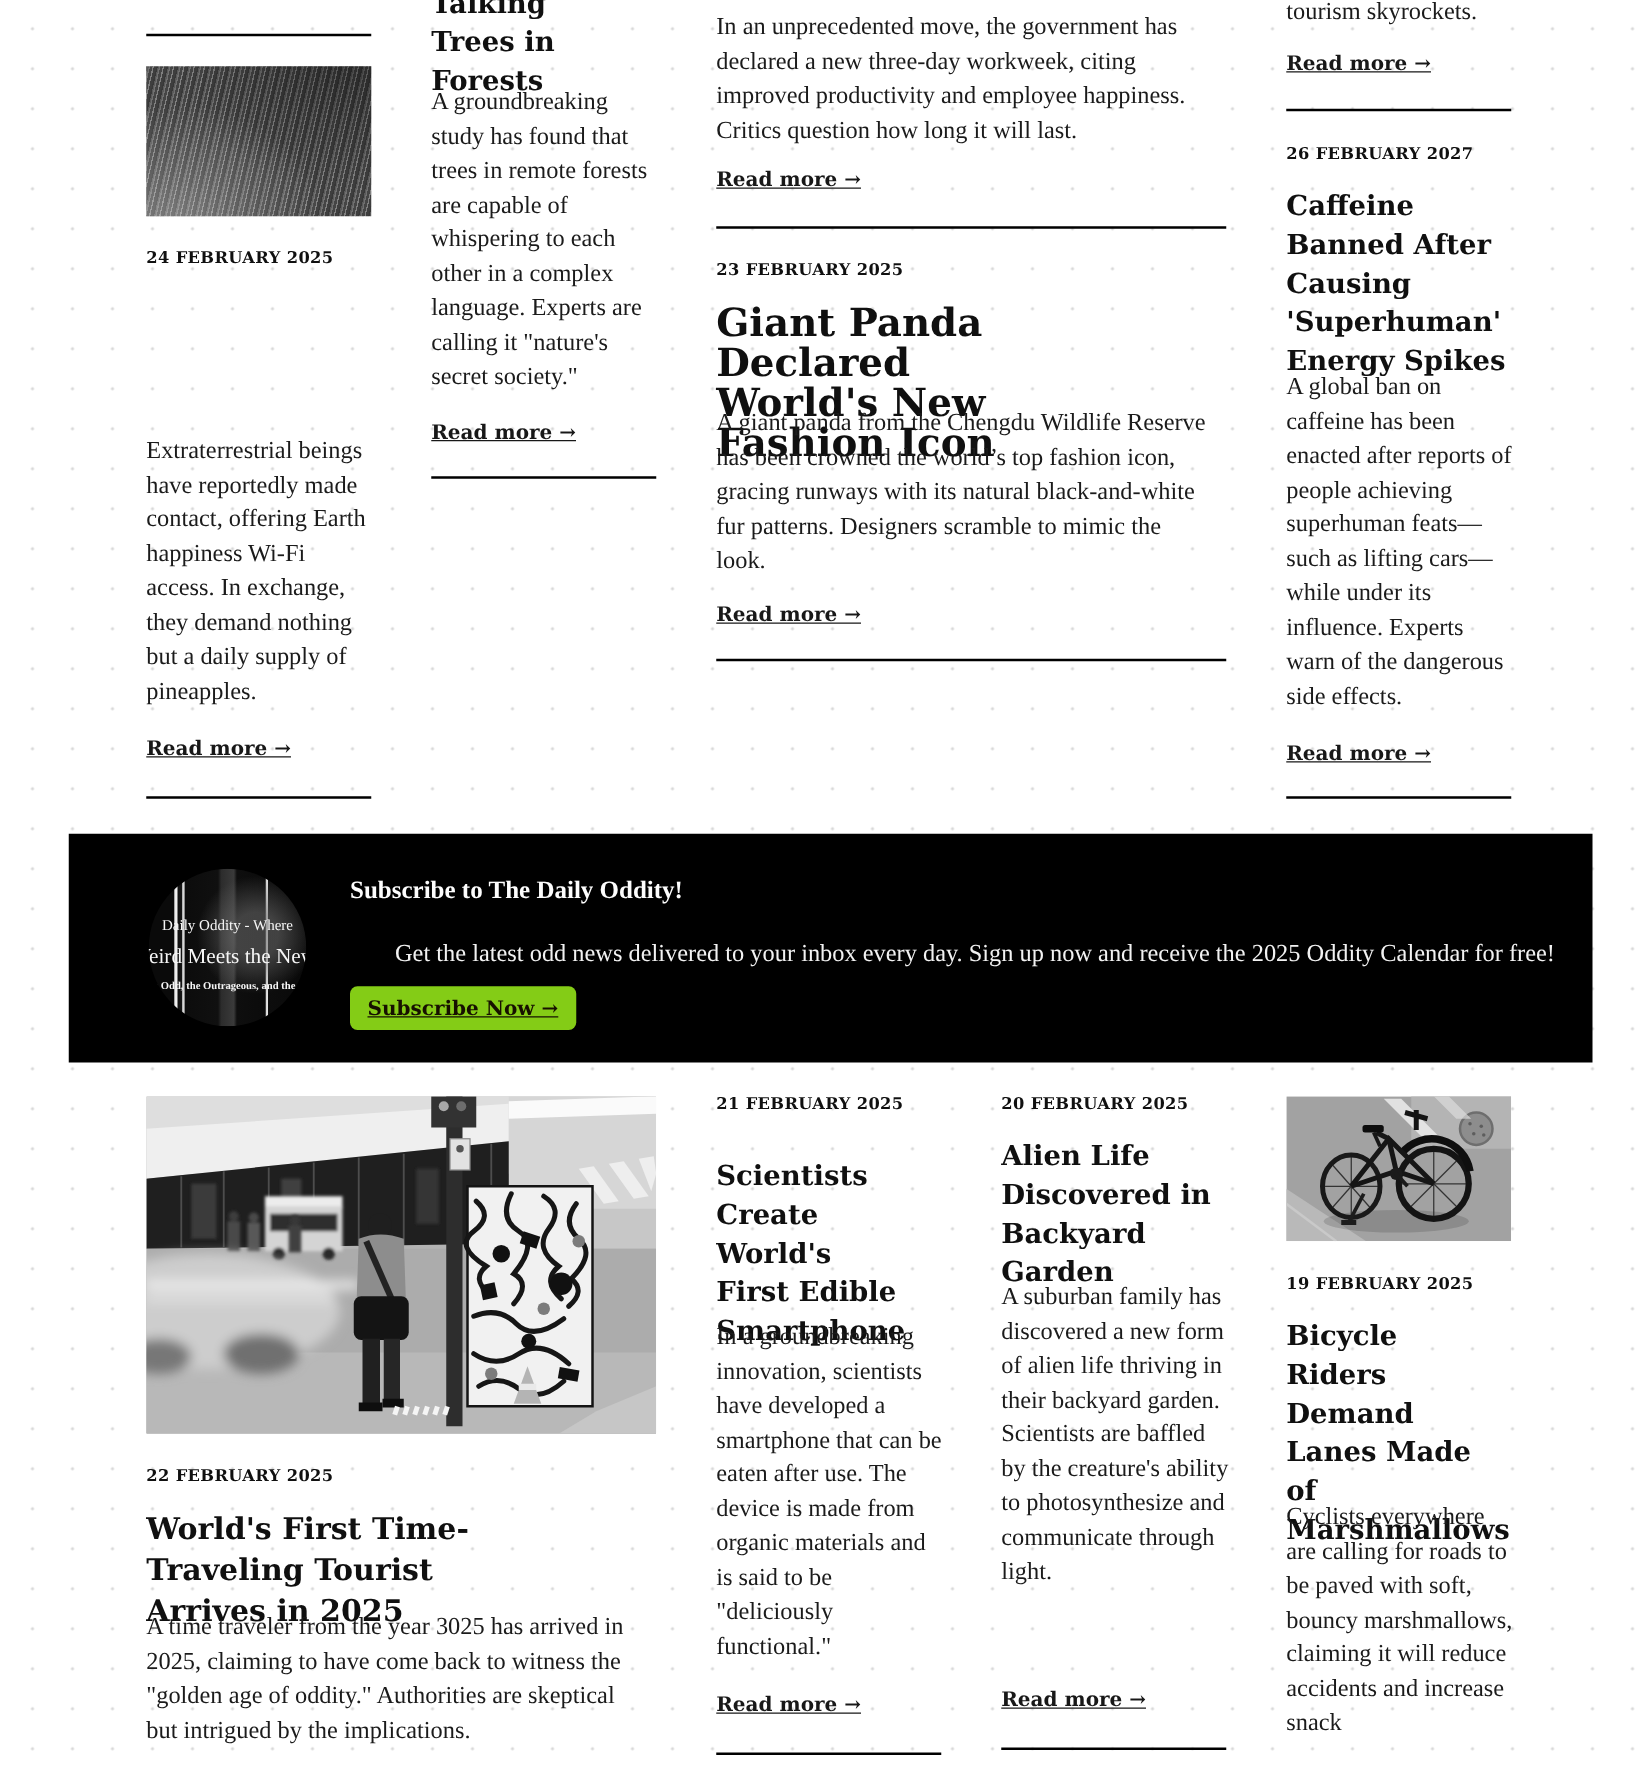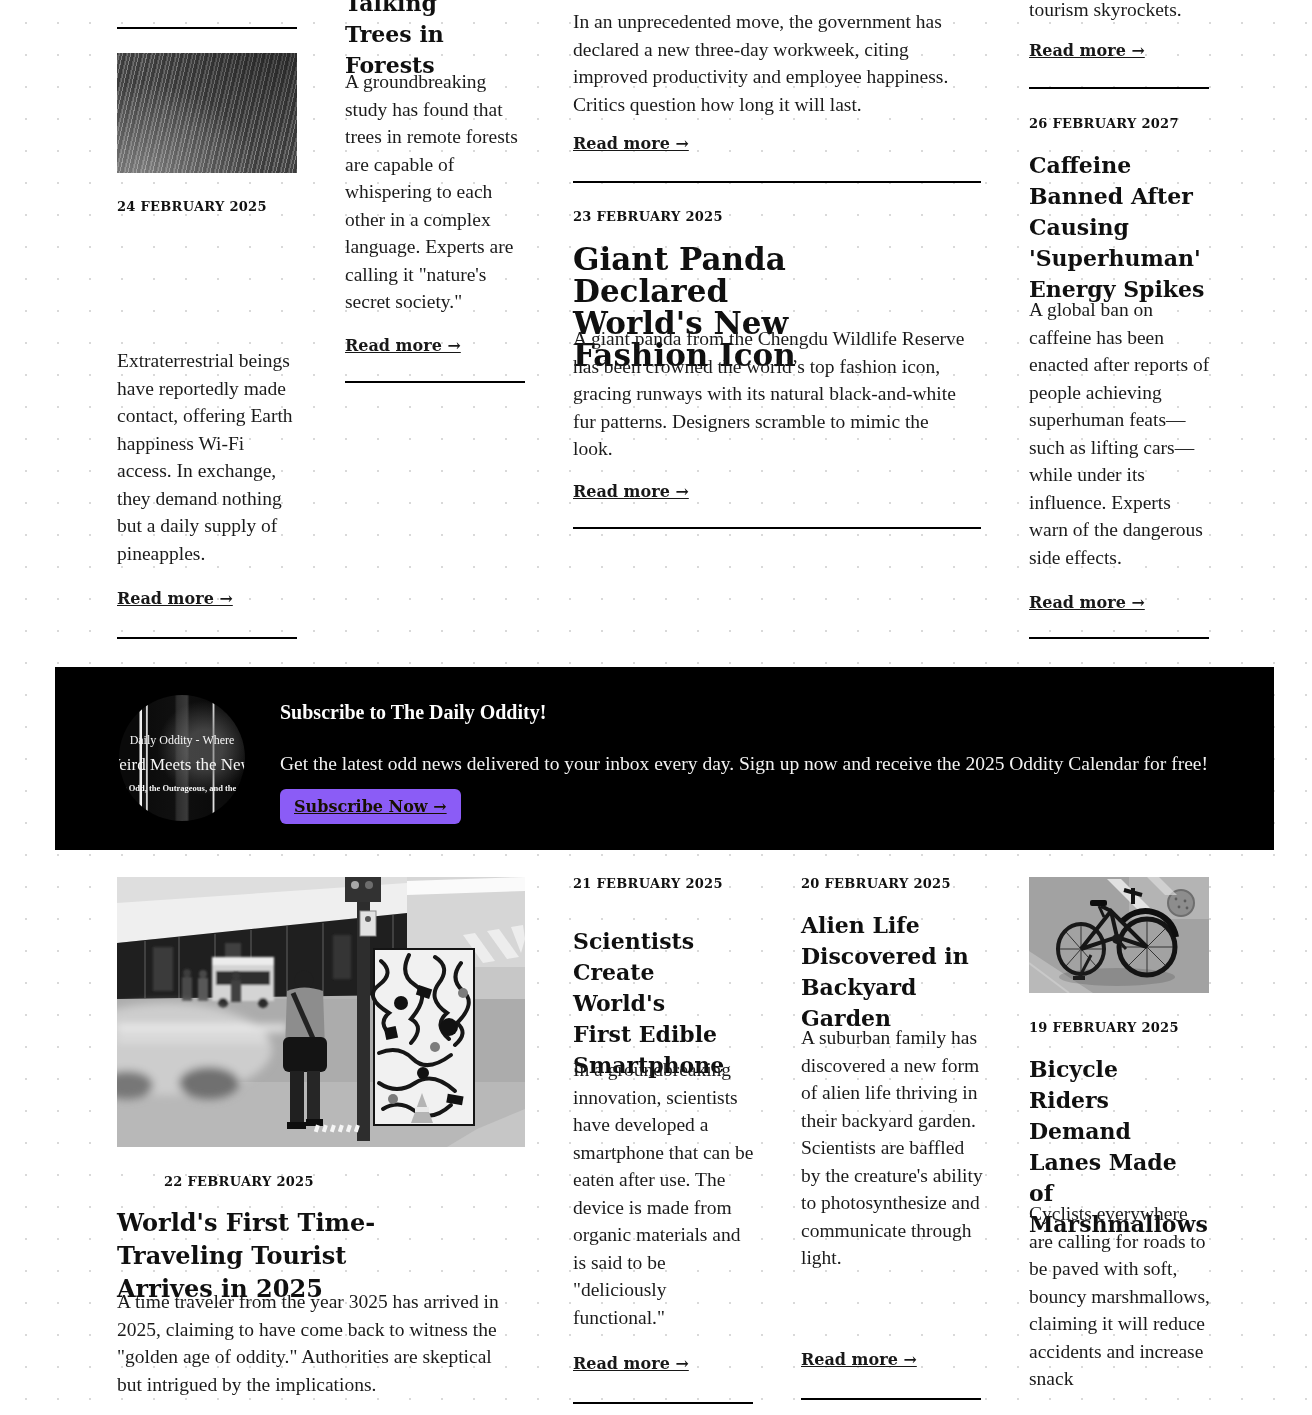--- a/index.html
+++ b/index.html
@@ -22,21 +22,21 @@
   .imgbox{overflow:hidden;}
   .grass{
     background:
       radial-gradient(ellipse at 12% 110%, rgba(235,235,235,.38), transparent 55%),
       radial-gradient(ellipse at 90% -10%, rgba(0,0,0,.38), transparent 60%),
       repeating-linear-gradient(103deg,#383838 0 1px,#5a5a5a 1px 2px,#707070 2px 3px,#454545 3px 5px,#808080 5px 6px,#3e3e3e 6px 8px);
   }
   
   #banner{background:#000;}
   .banner-h{font-family:"Liberation Serif",serif;font-weight:bold;font-size:20px;color:#fdfdfd;white-space:nowrap;}
-  .banner-t{font-size:19.5px;color:#f2f2f2;white-space:nowrap;}
+  .banner-t{font-size:19.5px;color:#f2f2f2;white-space:nowrap;margin-left:36px;}
   .banner-btn{
     display:inline-block;font-family:"DejaVu Serif",serif;font-weight:bold;font-size:16px;
     color:#171000;text-decoration:underline;background:#f2c21c;border:none;border-radius:6px;
     padding:8px 14px;cursor:pointer;
   }
   .logo{
     width:126px;height:126px;border-radius:50%;overflow:hidden;position:absolute;
     background:
       radial-gradient(circle at 68% 42%, rgba(110,110,110,.55) 0 16%, transparent 42%),
       linear-gradient(90deg,#0a0a0a 0%,#0a0a0a 16%,#e8e8e8 16.5%,#f4f4f4 18%,#101010 18.5%,#151515 21%,#cfcfcf 21.5%,#dddddd 22.5%,#0c0c0c 23%,#101010 44%,#2c2c2c 46%,#3a3a3a 54%,#0e0e0e 56%,#0b0b0b 74%,#d8d8d8 74.5%,#e6e6e6 75.5%,#0d0d0d 76%,#090909 100%);
@@ -82,21 +82,21 @@
   <div class="abs hr" style="left:1029px;top:637px;width:180px;"></div>
 
   <div id="banner" class="abs" style="left:55px;top:667px;width:1219px;height:183px;">
     <div class="logo" style="left:64px;top:28px;">
       <div class="logo-text logo-l1">Daily Oddity - Where</div>
       <div class="logo-text logo-l2">Weird Meets the News</div>
       <div class="logo-text logo-l3">the Odd, the Outrageous, and the Oc</div>
     </div>
     <div class="abs banner-h" style="left:225px;top:34px;">Subscribe to The Daily Oddity!</div>
     <div class="abs banner-t" style="left:225px;top:86px;">Get the latest odd news delivered to your inbox every day. Sign up now and receive the 2025 Oddity Calendar for free!</div>
-    <button class="abs banner-btn" style="left: 225px; top: 122px; background: #8b5cf6;">Subscribe Now →</button>
+    <button class="abs banner-btn" style="left: 225px; top: 122px; background: #84cc16;">Subscribe Now →</button>
   </div>
 
   <div class="abs imgbox" style="left:117px;top:877px;width:408px;height:270px;">
     <svg class="photo" viewBox="0 0 408 270" preserveAspectRatio="none">
       <defs>
         <filter id="blur4" x="-30%" y="-30%" width="160%" height="160%">
             <feGaussianBlur stdDeviation="4.5"></feGaussianBlur>
           </filter>
         <filter id="blur1" x="-20%" y="-20%" width="140%" height="140%">
             <feGaussianBlur stdDeviation="1.2"></feGaussianBlur>
@@ -202,21 +202,21 @@
         <rect x="198" y="248" width="4" height="7" transform="rotate(18 200 251)"></rect>
         <rect x="206" y="248" width="4" height="7" transform="rotate(18 208 251)"></rect>
         <rect x="214" y="248" width="4" height="7" transform="rotate(18 216 251)"></rect>
         <rect x="222" y="248" width="4" height="7" transform="rotate(18 224 251)"></rect>
         <rect x="230" y="248" width="4" height="7" transform="rotate(18 232 251)"></rect>
         <rect x="238" y="248" width="4" height="7" transform="rotate(18 240 251)"></rect>
       </g>
       <polygon points="360,252 408,232 408,270 330,270" fill="#c6c6c6"></polygon>
     </svg>
   </div>
-  <div class="abs date" style="left:117px;top:1174px;margin-left:47px;">22 FEBRUARY 2025</div>
+  <div class="abs date" style="left:117px;top:1174px;">22 FEBRUARY 2025</div>
   <div class="abs h h-big" style="left:117px;top:1206px;width:330px;">World's First Time-Traveling Tourist Arrives in 2025</div>
   <div class="abs body" style="left:117px;top:1288px;width:404px;">A time traveler from the year 3025 has arrived in 2025, claiming to have come back to witness the "golden age of oddity." Authorities are skeptical but intrigued by the implications.</div>
 
   <div class="abs date" style="left:573px;top:876px;">21 FEBRUARY 2025</div>
   <div class="abs h" style="left:573px;top:910px;width:150px;margin-top:16px;">Scientists Create World's First Edible Smartphone</div>
   <div class="abs body" style="left:573px;top:1056px;width:184px;">In a groundbreaking innovation, scientists have developed a smartphone that can be eaten after use. The device is made from organic materials and is said to be "deliciously functional."</div>
   <div class="abs more" style="left:573px;top:1354px;">Read more →</div>
   <div class="abs hr" style="left:573px;top:1402px;width:180px;"></div>
 
   <div class="abs date" style="left:801px;top:876px;">20 FEBRUARY 2025</div>

